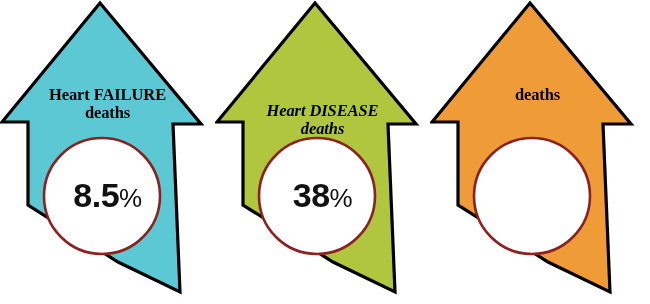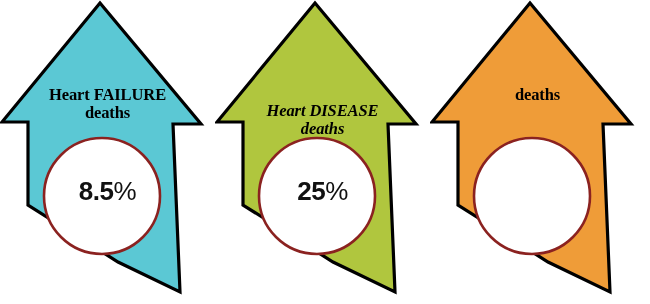--- a/index.html
+++ b/index.html
@@ -50,21 +50,21 @@
     position: absolute;
     width: 215px;
     left: 0;
     text-align: center;
     color: #111111;
     white-space: nowrap;
     font-family: "Liberation Sans", sans-serif;
   }
   .value .num {
     font-weight: bold;
-    font-size: 26px;
+    font-size: 34px;
     letter-spacing: -0.5px;
   }
   .value .pct {
     font-weight: normal;
     font-size: 26px;
     letter-spacing: -0.5px;
   }
   #g0 { left: 0px; }
   #g1 { left: 215px; }
   #g2 { left: 430px; }
@@ -97,21 +97,21 @@
   <div class="arrow-group" id="g1">
     <svg class="arrow-svg" viewBox="0 0 215 304">
       <polygon points="100,3 201,124 173,124 180,292 118,262 28,205 28,122 2,122" fill="#B0C63E" stroke="#000000" stroke-width="3.2" stroke-linejoin="miter"></polygon>
       <circle cx="102" cy="196" r="58" fill="#ffffff" stroke="#8B2220" stroke-width="2.6"></circle>
     </svg>
     <div class="label">
       <span class="line1">Heart DISEASE</span>
       <span class="line2">deaths</span>
     </div>
     <div class="value">
-      <span class="num">25</span><span class="pct">%</span>
+      <span class="num">38</span><span class="pct">%</span>
     </div>
   </div>
 
   <div class="arrow-group" id="g2">
     <svg class="arrow-svg" viewBox="0 0 215 304">
       <polygon points="100,3 201,124 173,124 180,292 118,262 28,205 28,122 2,122" fill="#EF9C38" stroke="#000000" stroke-width="3.2" stroke-linejoin="miter"></polygon>
       <circle cx="102" cy="196" r="58" fill="#ffffff" stroke="#8B2220" stroke-width="2.6"></circle>
     </svg>
     <div class="label">
       <span class="line2">deaths</span>

